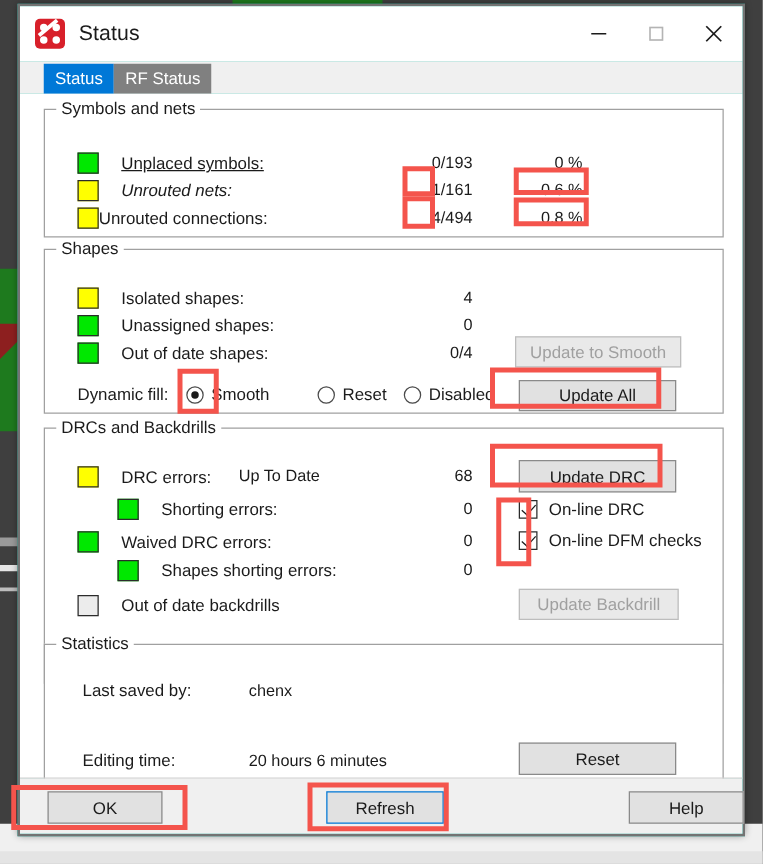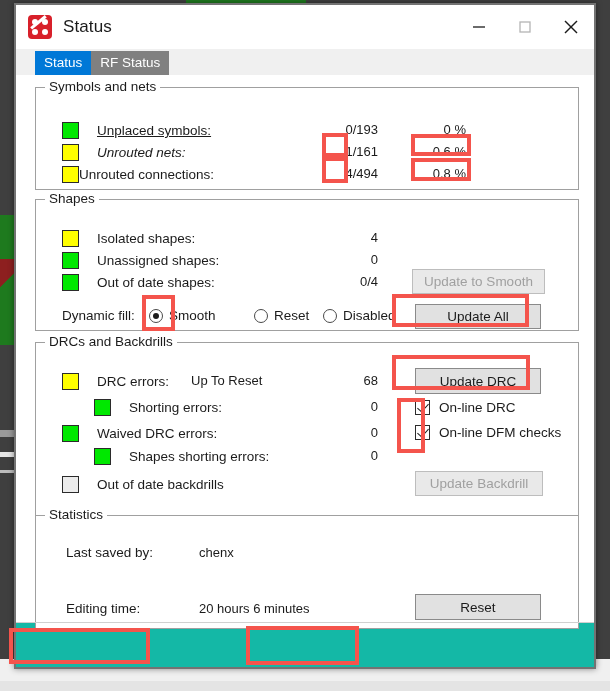--- a/index.html
+++ b/index.html
@@ -203,21 +203,21 @@
       <div class="btn" style="left:379px;top:104px;width:126px;height:25px;">Update All</div>
     </div>
 
     <div class="group" style="left:19px;top:267px;width:544px;height:205px;">
       <div class="legend">DRCs and Backdrills</div>
 
       <div class="row" style="left:26px;top:30px;justify-content:space-between;">
         <span class="swatch" style="background:#ffff00"></span>
         <span class="lbl" style="margin-left:18px">DRC errors:</span>
       </div>
-      <div class="num" style="left:155px;top:30px;width:110px;text-align:left;">Up To Reset</div>
+      <div class="num" style="left:155px;top:30px;width:110px;text-align:left;">Up To Date</div>
       <div class="num" style="left:290px;top:30px;width:52px;">68</div>
       <div class="btn" style="left:379px;top:25px;width:126px;height:26px;">Update DRC</div>
 
       <div class="row" style="left:58px;top:56px;">
         <span class="swatch" style="background:#00e800"></span>
         <span class="lbl" style="margin-left:18px">Shorting errors:</span>
       </div>
       <div class="num" style="left:290px;top:56px;width:52px;">0</div>
 
       <div class="cbx checked" style="left:379px;top:57px;">
@@ -261,20 +261,25 @@
         <span class="lbl">Editing time:</span>
       </div>
       <div class="num" style="left:163px;top:85px;width:200px;text-align:left;">20 hours 6 minutes</div>
 
       <div class="btn" style="left:379px;top:78px;width:126px;height:26px;">Reset</div>
     </div>
 
   </div>
 
   <div class="sep"></div>
+  <div class="footer">
+    <div class="btn" style="left:22px;top:10px;width:92px;height:26px;">OK</div>
+    <div class="btn focus" style="left:245px;top:10px;width:94px;height:26px;">Refresh</div>
+    <div class="btn" style="left:487px;top:10px;width:92px;height:26px;">Help</div>
+  </div>
 
 </div>
 
 <div class="anno" style="left:322px;top:133px;width:26px;height:24px;"></div>
 <div class="anno" style="left:322px;top:157px;width:26px;height:26px;"></div>
 <div class="anno" style="left:411px;top:134px;width:60px;height:22px;"></div>
 <div class="anno" style="left:411px;top:158px;width:60px;height:23px;"></div>
 <div class="anno" style="left:142px;top:295px;width:33px;height:36px;"></div>
 <div class="anno" style="left:392px;top:294px;width:137px;height:33px;"></div>
 <div class="anno" style="left:392px;top:355px;width:138px;height:35px;"></div>

